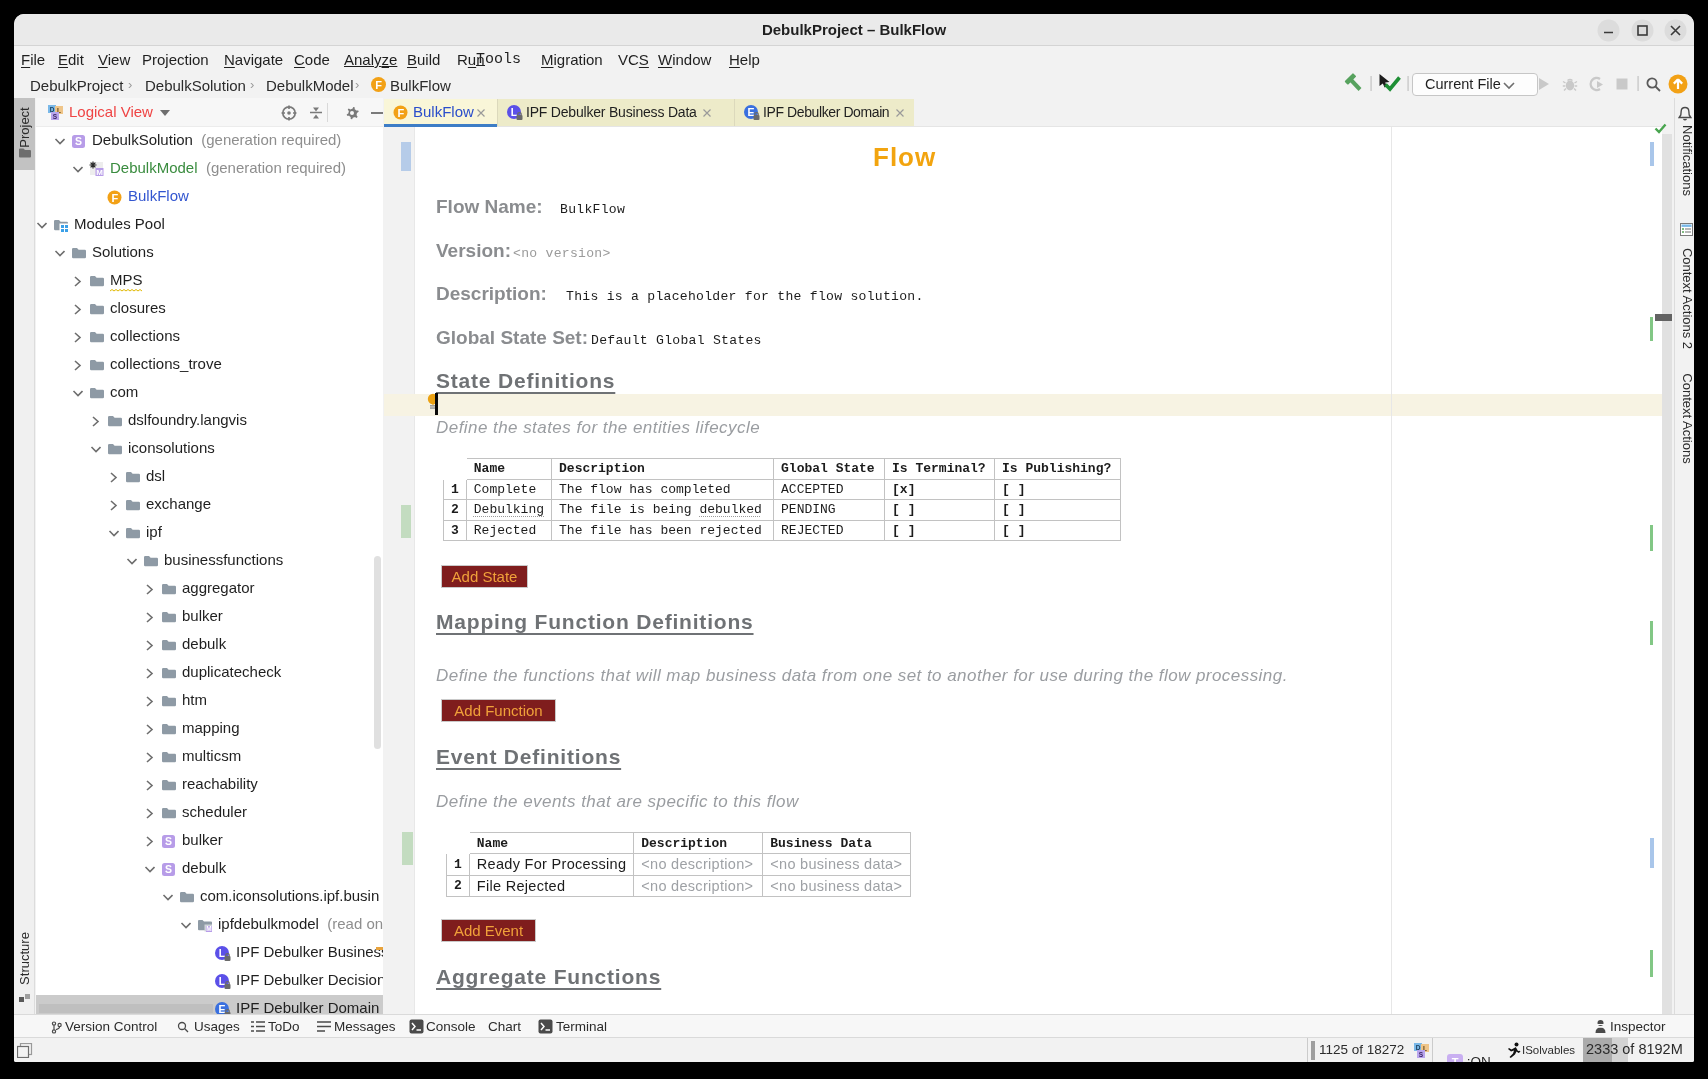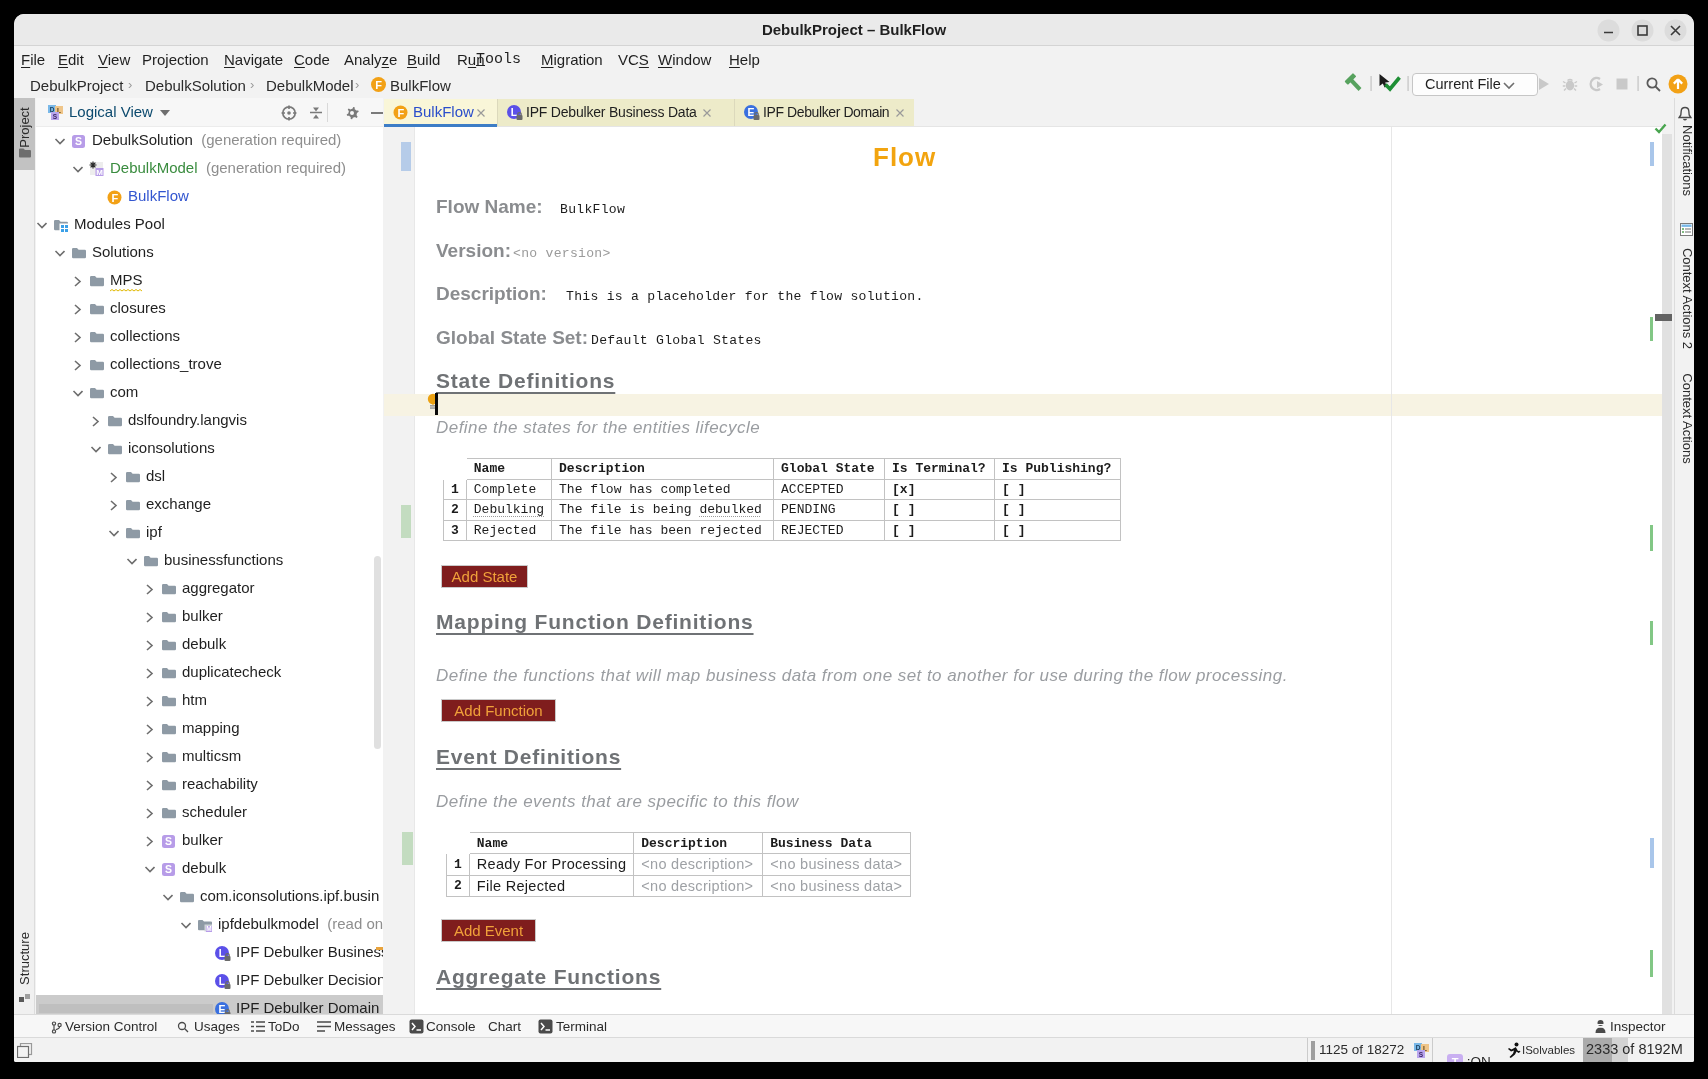--- a/index.html
+++ b/index.html
@@ -77,21 +77,21 @@
         <path d="M7 7 L16 16 M16 7 L7 16" stroke="#3a3a3a" stroke-width="1.6"></path>
       </svg>
     </div>
   <div id="menubar">
     <span class="mi" style="left:7px;"><u>F</u>ile</span>
     <span class="mi" style="left:44px;"><u>E</u>dit</span>
     <span class="mi" style="left:84px;"><u>V</u>iew</span>
     <span class="mi" style="left:128px;">Projection</span>
     <span class="mi" style="left:210px;"><u>N</u>avigate</span>
     <span class="mi" style="left:280px;"><u>C</u>ode</span>
-    <span class="mi" style="left:330px;">Analy<u>z</u>e</span>
+    <span class="mi" style="left:330px;text-decoration:underline;">Analy<u>z</u>e</span>
     <span class="mi" style="left:393px;"><u>B</u>uild</span>
     <span class="mi" style="left:443px;">R<u>u</u>n</span>
     <span class="mi" style="left:462px;font-family:Liberation Mono, monospace;"><u>T</u>ools</span>
     <span class="mi" style="left:527px;"><u>M</u>igration</span>
     <span class="mi" style="left:604px;">VC<u>S</u></span>
     <span class="mi" style="left:644px;"><u>W</u>indow</span>
     <span class="mi" style="left:715px;"><u>H</u>elp</span>
   </div>
   <div id="crumbbar">
     <span class="crumb" style="left:16px;">DebulkProject</span>
@@ -181,21 +181,21 @@
   <div id="treepanel">
     <div id="treehdr">
       <svg class="abs" style="left:12px;top:7px;" width="15" height="15">
           <rect x="0" y="0" width="8" height="8" fill="#79b8e8"></rect>
           <text x="4" y="6.5" font-size="6.5" font-weight="bold" fill="#1b3b57" text-anchor="middle">D</text>
           <rect x="7" y="1" width="8" height="8" fill="#efc589"></rect>
           <text x="11" y="7.5" font-size="6.5" font-weight="bold" fill="#5b3e11" text-anchor="middle">L</text>
           <rect x="3" y="7" width="8" height="8" fill="#b9a5ed"></rect>
           <text x="7" y="13.5" font-size="6.5" font-weight="bold" fill="#3a2766" text-anchor="middle">S</text>
         </svg>
-      <span class="abs" style="left:33px;top:5px;font-size:15px;color:#0c4a6e;">Logical View</span>
+      <span class="abs" style="left:33px;top:5px;font-size:15px;color:#ef4444;">Logical View</span>
       <svg class="abs" style="left:124px;top:12px;" width="10" height="7">
           <path d="M0 0 L10 0 L5 6 Z" fill="#6e6e6e"></path>
         </svg>
       <svg class="abs" style="left:245px;top:7px;" width="16" height="16">
           <circle cx="8" cy="8" r="6.2" fill="none" stroke="#7a7a7a" stroke-width="1.7"></circle>
           <circle cx="8" cy="8" r="1.8" fill="#7a7a7a"></circle>
           <path d="M8 0.5 L8 4 M8 12 L8 15.5 M0.5 8 L4 8 M12 8 L15.5 8" stroke="#7a7a7a" stroke-width="1.7"></path>
         </svg>
       <svg class="abs" style="left:272px;top:7px;" width="16" height="16">
           <path d="M2 7.5 L14 7.5" stroke="#7a7a7a" stroke-width="1.6"></path>

